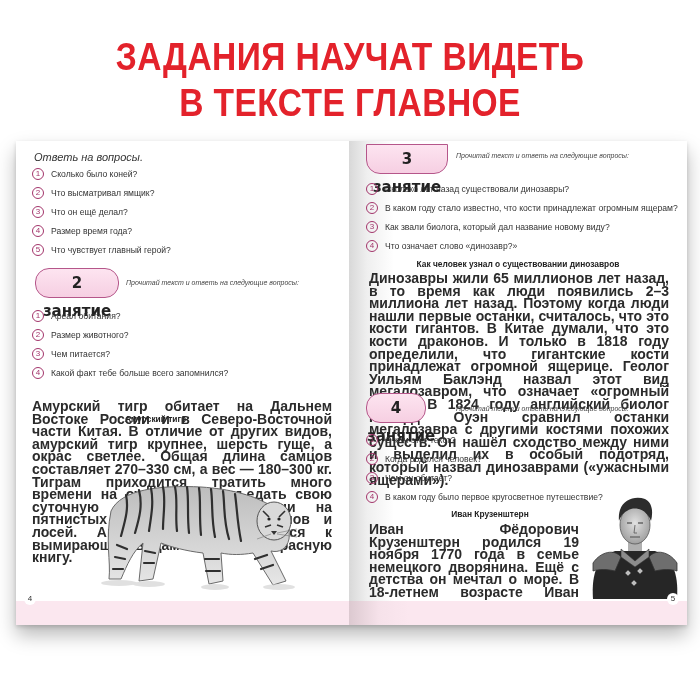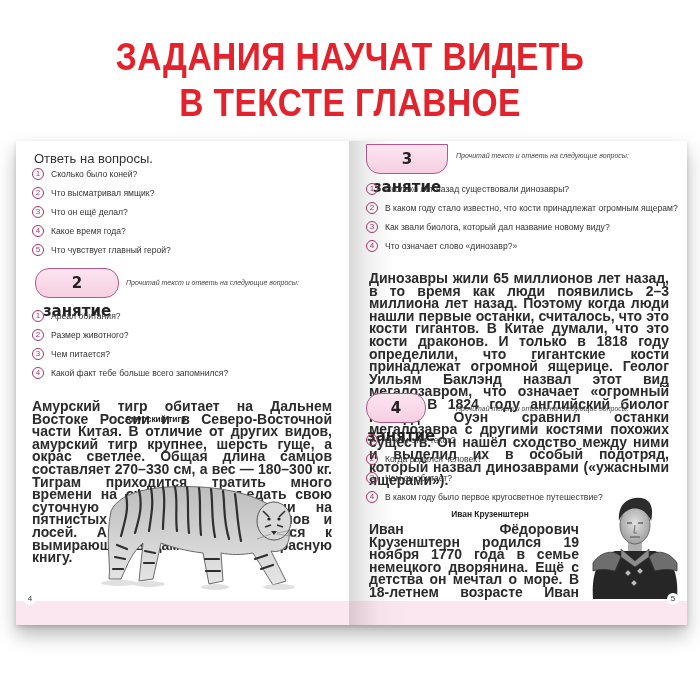--- a/index.html
+++ b/index.html
@@ -22,21 +22,21 @@
   .page { position: absolute; top: 0; height: 484px; background: #fff; overflow: hidden; }
   .page-left { left: 0; width: 333px; }
   .page-right { left: 333px; width: 338px;
     background: linear-gradient(to right, #d8d8d8 0px, #efefef 18px, #ffffff 45px, #ffffff 100%); }
   .bottom-band { position: absolute; left: 0; right: 0; bottom: 0; height: 24px; background: #fbe7ef; }
   .page-right .bottom-band { background: linear-gradient(to right, #dcc9d0 0px, #f6e2ea 30px, #fbe7ef 60px, #fbe7ef 100%); }
   .page-num { position: absolute; font-size: 8px; color: #333; bottom: 20px; background: #fff; border-radius: 50%; width: 12px; height: 12px; text-align: center; line-height: 12px; }
   .page-left .page-num { left: 8px; }
   .page-right .page-num { right: 8px; }
 
-  .intro { position: absolute; font-size: 13px; color: #333; }
+  .intro { position: absolute; font-size: 11px; font-style: italic; color: #333; }
   .qlist { position: absolute; list-style: none; }
   .qlist li { display: flex; align-items: center; height: 19px; font-size: 8.6px; color: #333; }
   .qnum {
     display: inline-block; width: 12px; height: 12px; border: 1px solid #a3356b; border-radius: 50%;
     color: #a3356b; font-size: 8px; line-height: 10px; text-align: center; margin-right: 7px; flex: 0 0 12px;
   }
   .badge {
     position: absolute; height: 30px; border: 1px solid #b5568a; border-radius: 14px;
     background: linear-gradient(#fde4f0, #f6cfe2);
     font-weight: bold; font-size: 15px; color: #222; text-align: center; line-height: 28px;
@@ -70,21 +70,21 @@
       <li>
           <span class="qnum">2</span>
           <span>Что высматривал ямщик?</span>
         </li>
       <li>
           <span class="qnum">3</span>
           <span>Что он ещё делал?</span>
         </li>
       <li>
           <span class="qnum">4</span>
-          <span>Какое время года?</span>
+          <span>Размер время года?</span>
         </li>
       <li>
           <span class="qnum">5</span>
           <span>Что чувствует главный герой?</span>
         </li>
     </ul>
 
     <div class="badge" style="left:19px; top:127px; width:84px;">2 занятие</div>
     <div class="badge-hint" style="left:110px; top:138px;">Прочитай текст и ответь на следующие вопросы:</div>
 
@@ -182,20 +182,21 @@
       <li>
           <span class="qnum">3</span>
           <span>Как звали биолога, который дал название новому виду?</span>
         </li>
       <li>
           <span class="qnum">4</span>
           <span>Что означает слово «динозавр?»</span>
         </li>
     </ul>
 
+    <div class="text-title" style="left:0; width:338px; top:118px;">Как человек узнал о существовании динозавров</div>
     <div class="body-text" style="left:20px; top:131px; width:300px;">Динозавры жили 65 миллионов лет назад, в то время как люди появились 2–3 миллиона лет назад. Поэтому когда люди нашли первые останки, считалось, что это кости гигантов. В Китае думали, что это кости драконов. И только в 1818 году определили, что гигантские кости принадлежат огромной ящерице. Геолог Уильям Баклэнд назвал этот вид мегалозавром, что означает «огромный ящер». В 1824 году английский биолог Ричард Оуэн сравнил останки мегалозавра с другими костями похожих существ. Он нашёл сходство между ними и выделил их в особый подотряд, который назвал динозаврами («ужасными ящерами»).</div>
 
     <div class="badge" style="left:17px; top:252px; width:60px;">4 занятие</div>
     <div class="badge-hint" style="left:107px; top:264px;">Прочитай текст и ответь на следующие вопросы:</div>
 
     <ul class="qlist" style="left:17px; top:289px;">
       <li>
           <span class="qnum">1</span>
           <span>О ком этот текст?</span>
         </li>

